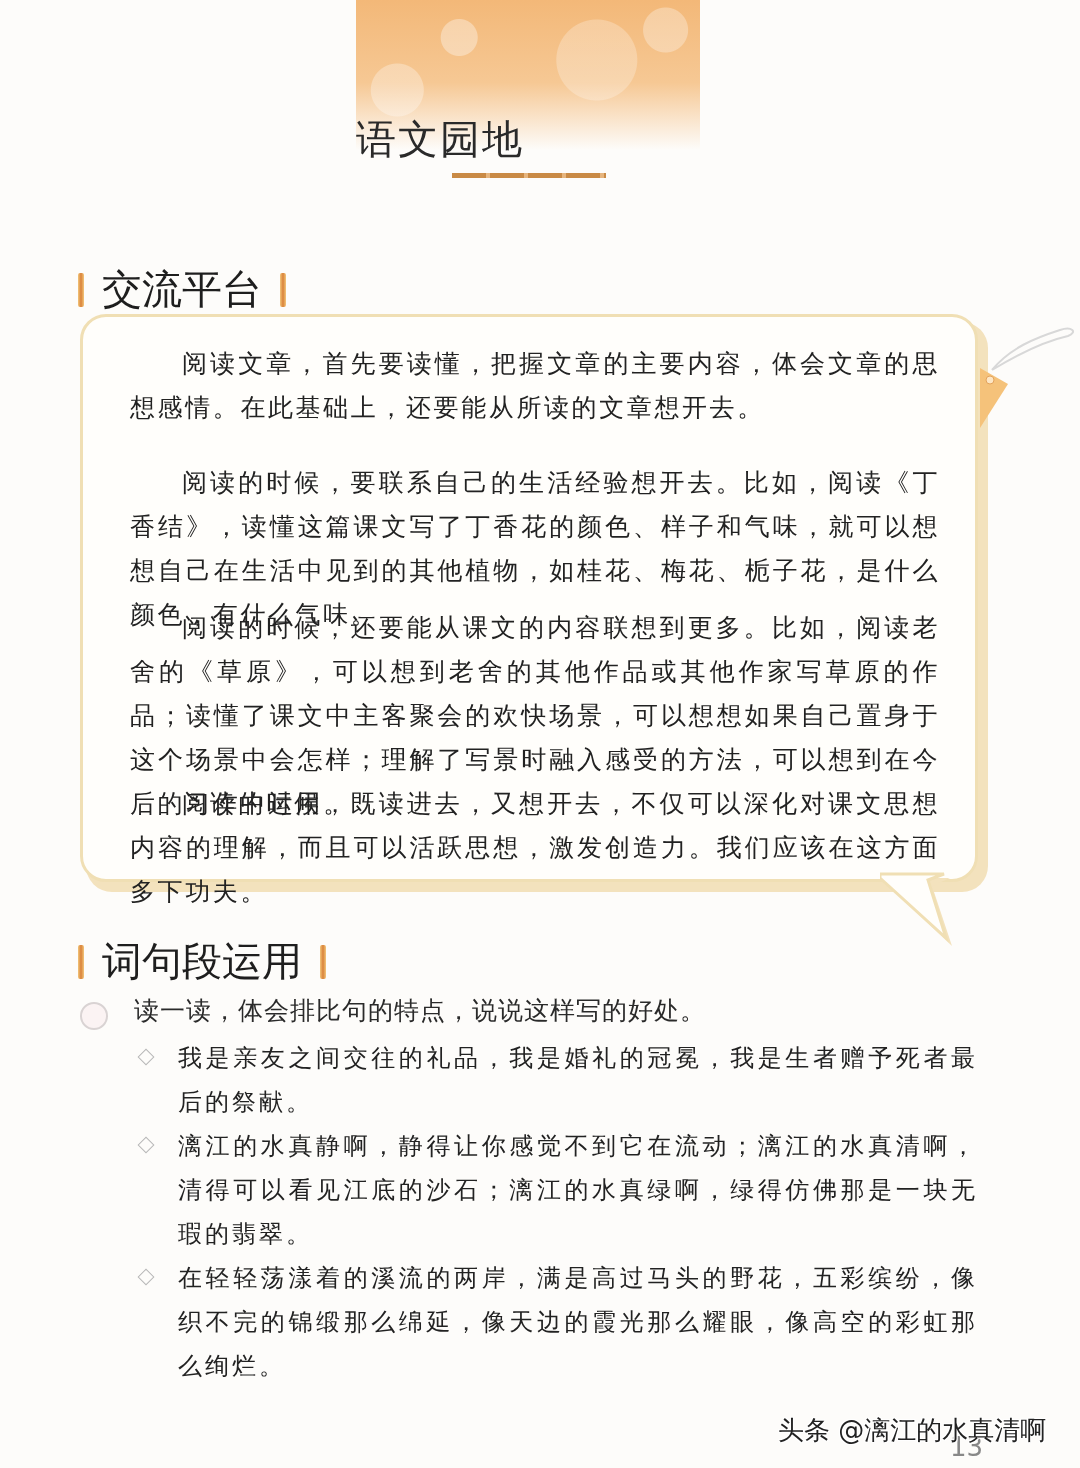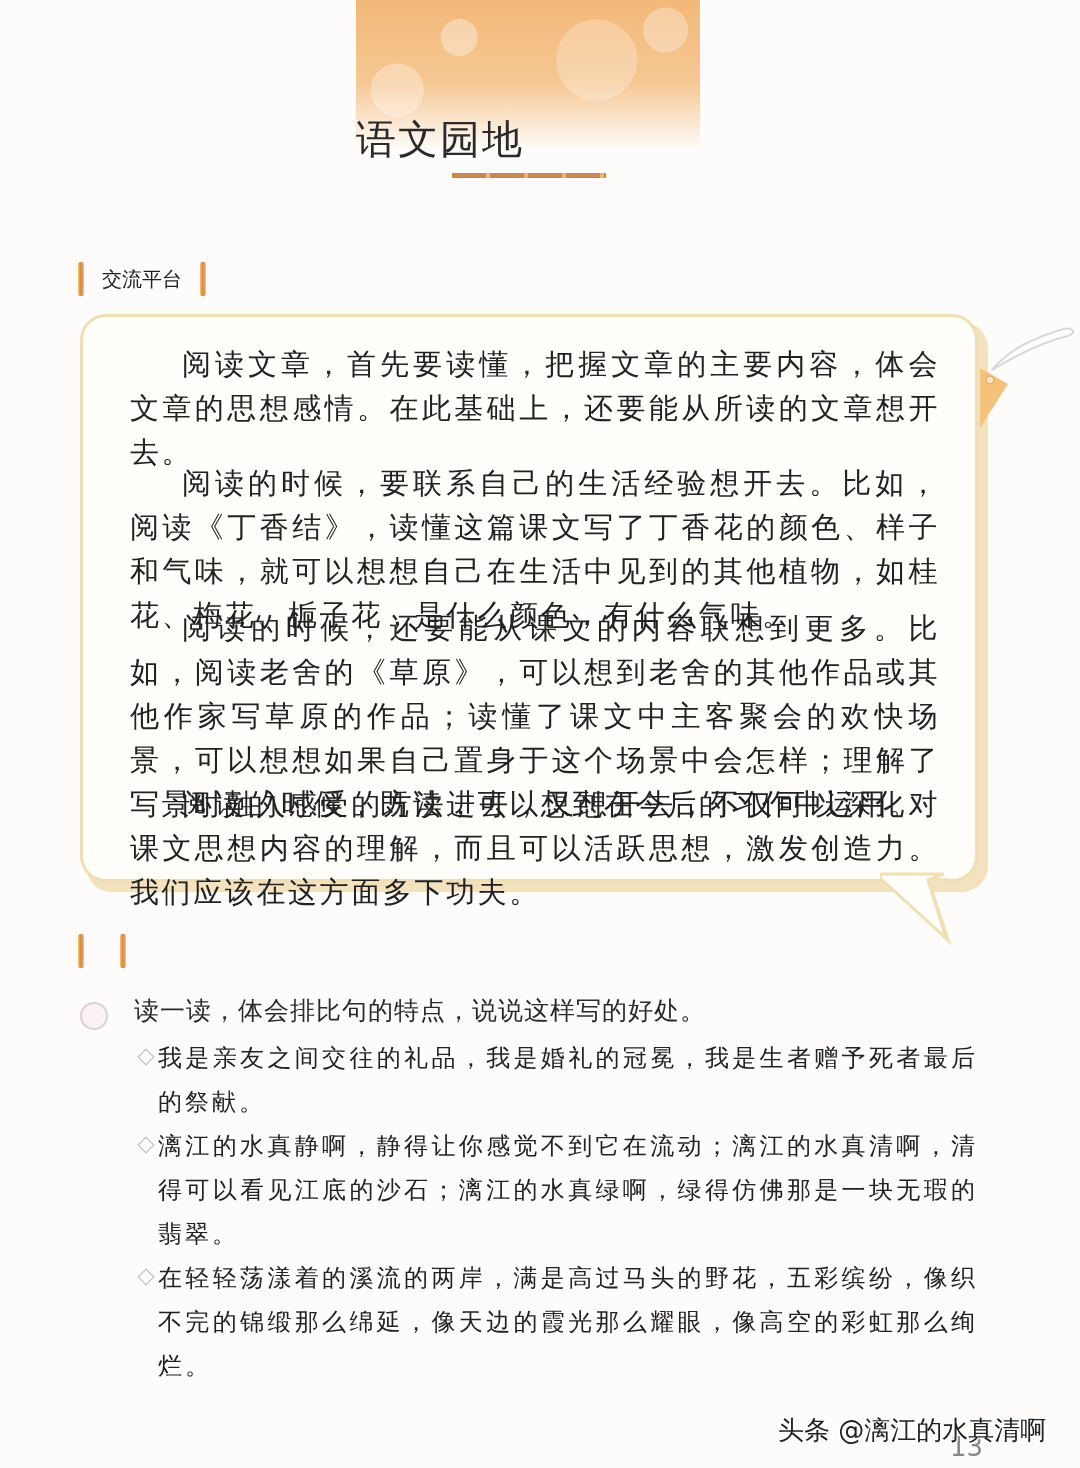--- a/index.html
+++ b/index.html
@@ -22,21 +22,21 @@
     position: absolute; left: 356px; top: 112px; width: 344px; text-align: left;
     font-size: 40px; letter-spacing: 2px; color: #2a2a2a;
     font-family: "DejaVu Serif", serif;
   }
   .banner-rule {
     position: absolute; left: 452px; top: 173px; width: 154px; height: 5px;
     background: repeating-linear-gradient(to right, #c98a45 0 34px, #e6b57e 34px 38px);
   }
   .section-heading {
     position: absolute; display: flex; align-items: center;
-    font-family: "DejaVu Sans", sans-serif; font-size: 20px; color: #1e1e1e;
+    font-family: "DejaVu Sans", sans-serif; font-size: 40px; color: #1e1e1e;
   }
   .hbar {
     width: 6px; height: 34px; border-radius: 2px;
     background: linear-gradient(to right, #f3c67a, #d9823a 50%, #f3c67a);
   }
   .hbar.left { margin-right: 18px; }
   .hbar.right { margin-left: 18px; }
 
   .bubble-shadow {
     position: absolute; left: 86px; top: 322px; width: 902px; height: 570px;
@@ -45,40 +45,40 @@
   .bubble {
     position: absolute; left: 80px; top: 314px; width: 898px; height: 568px;
     border-radius: 26px; background: #fffefb;
     border: 3px solid #f0dfb4; box-sizing: border-box;
   }
   .bubble-tail { position: absolute; left: 880px; top: 868px; width: 90px; height: 80px; }
   .tag { position: absolute; left: 980px; top: 318px; width: 110px; height: 110px; }
 
   .para {
     position: absolute; left: 130px; width: 810px;
-    font-size: 29px; line-height: 44px; letter-spacing: 2.6px; color: #222;
+    font-size: 25px; line-height: 44px; letter-spacing: 2.6px; color: #222;
     text-indent: 52px; text-align: justify;
   }
   .exercise-num {
     position: absolute; left: 80px; top: 1002px; width: 24px; height: 24px;
     border-radius: 50%; border: 2px solid #d9d3d3; background: #fbf3f3;
   }
   .exercise-prompt {
     position: absolute; left: 134px; top: 994px;
     font-family: "DejaVu Sans", sans-serif; font-size: 25px; color: #2a2a2a; letter-spacing: 1px;
   }
   .item {
     position: absolute; left: 138px; width: 840px;
   }
   .diamond {
     position: absolute; left: 2px; top: 15px; width: 10px; height: 10px;
     border: 1.5px solid #b7b7b7; transform: rotate(45deg);
   }
   .item-text {
-    margin-left: 20px; font-size: 24px; line-height: 44px; letter-spacing: 3px;
+    margin-left: 40px; font-size: 24px; line-height: 44px; letter-spacing: 3px;
     text-align: justify; color: #222;
   }
   .watermark {
     position: absolute; left: 778px; top: 1413px;
     font-family: "DejaVu Sans", sans-serif; font-size: 26px; color: #222;
     text-shadow: 1px 1px 0 #fff, -1px -1px 0 #fff, 1px -1px 0 #fff, -1px 1px 0 #fff;
     z-index: 2;
   }
   .page-number {
     position: absolute; left: 950px; top: 1432px;
@@ -110,20 +110,21 @@
   <circle cx="10" cy="62" r="4" fill="#fde6c4" stroke="#e3a35c" stroke-width="1"></circle>
 </svg>
 
 <div class="para" style="top:342px;">阅读文章，首先要读懂，把握文章的主要内容，体会文章的思想感情。在此基础上，还要能从所读的文章想开去。</div>
 <div class="para" style="top:430px;margin-top:31px;">阅读的时候，要联系自己的生活经验想开去。比如，阅读《丁香结》，读懂这篇课文写了丁香花的颜色、样子和气味，就可以想想自己在生活中见到的其他植物，如桂花、梅花、栀子花，是什么颜色，有什么气味。</div>
 <div class="para" style="top:606px;">阅读的时候，还要能从课文的内容联想到更多。比如，阅读老舍的《草原》，可以想到老舍的其他作品或其他作家写草原的作品；读懂了课文中主客聚会的欢快场景，可以想想如果自己置身于这个场景中会怎样；理解了写景时融入感受的方法，可以想到在今后的习作中运用。</div>
 <div class="para" style="top:782px;font-family:Liberation Serif, serif;">阅读的时候，既读进去，又想开去，不仅可以深化对课文思想内容的理解，而且可以活跃思想，激发创造力。我们应该在这方面多下功夫。</div>
 
 <div class="section-heading" style="left:78px; top:934px;">
   <span class="hbar left"></span>
+  <span>词句段运用</span>
   <span class="hbar right"></span>
 </div>
 
 <div class="exercise-num"></div>
 <div class="exercise-prompt">读一读，体会排比句的特点，说说这样写的好处。</div>
 
 <div class="item" style="top:1036px;">
   <span class="diamond"></span>
   <div class="item-text">我是亲友之间交往的礼品，我是婚礼的冠冕，我是生者赠予死者最后的祭献。</div>
 </div>

